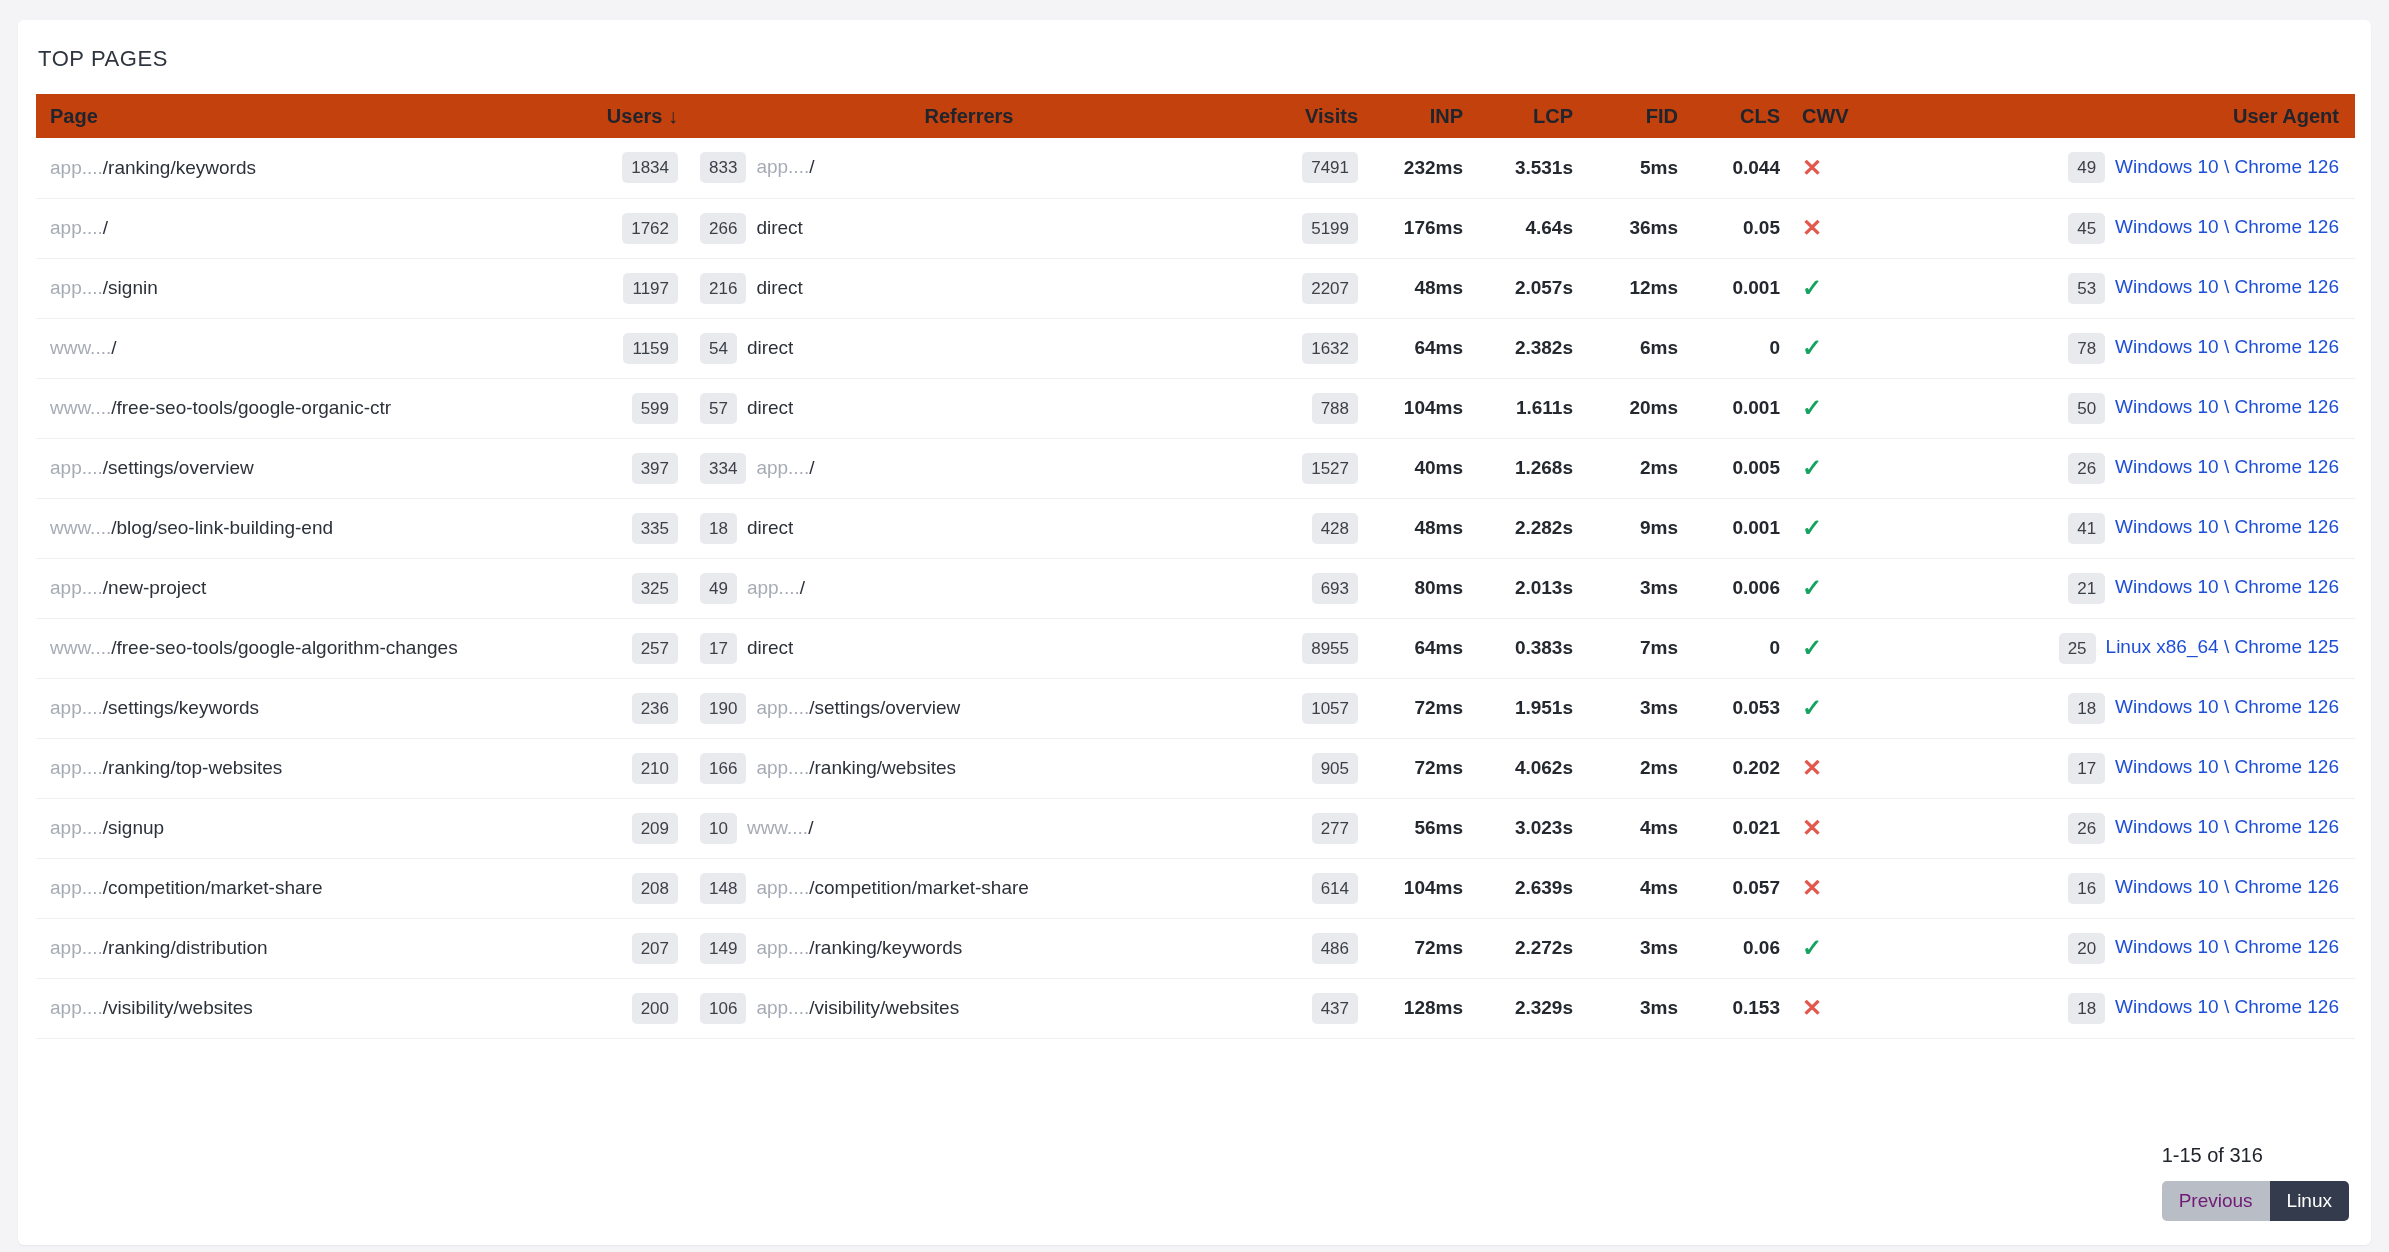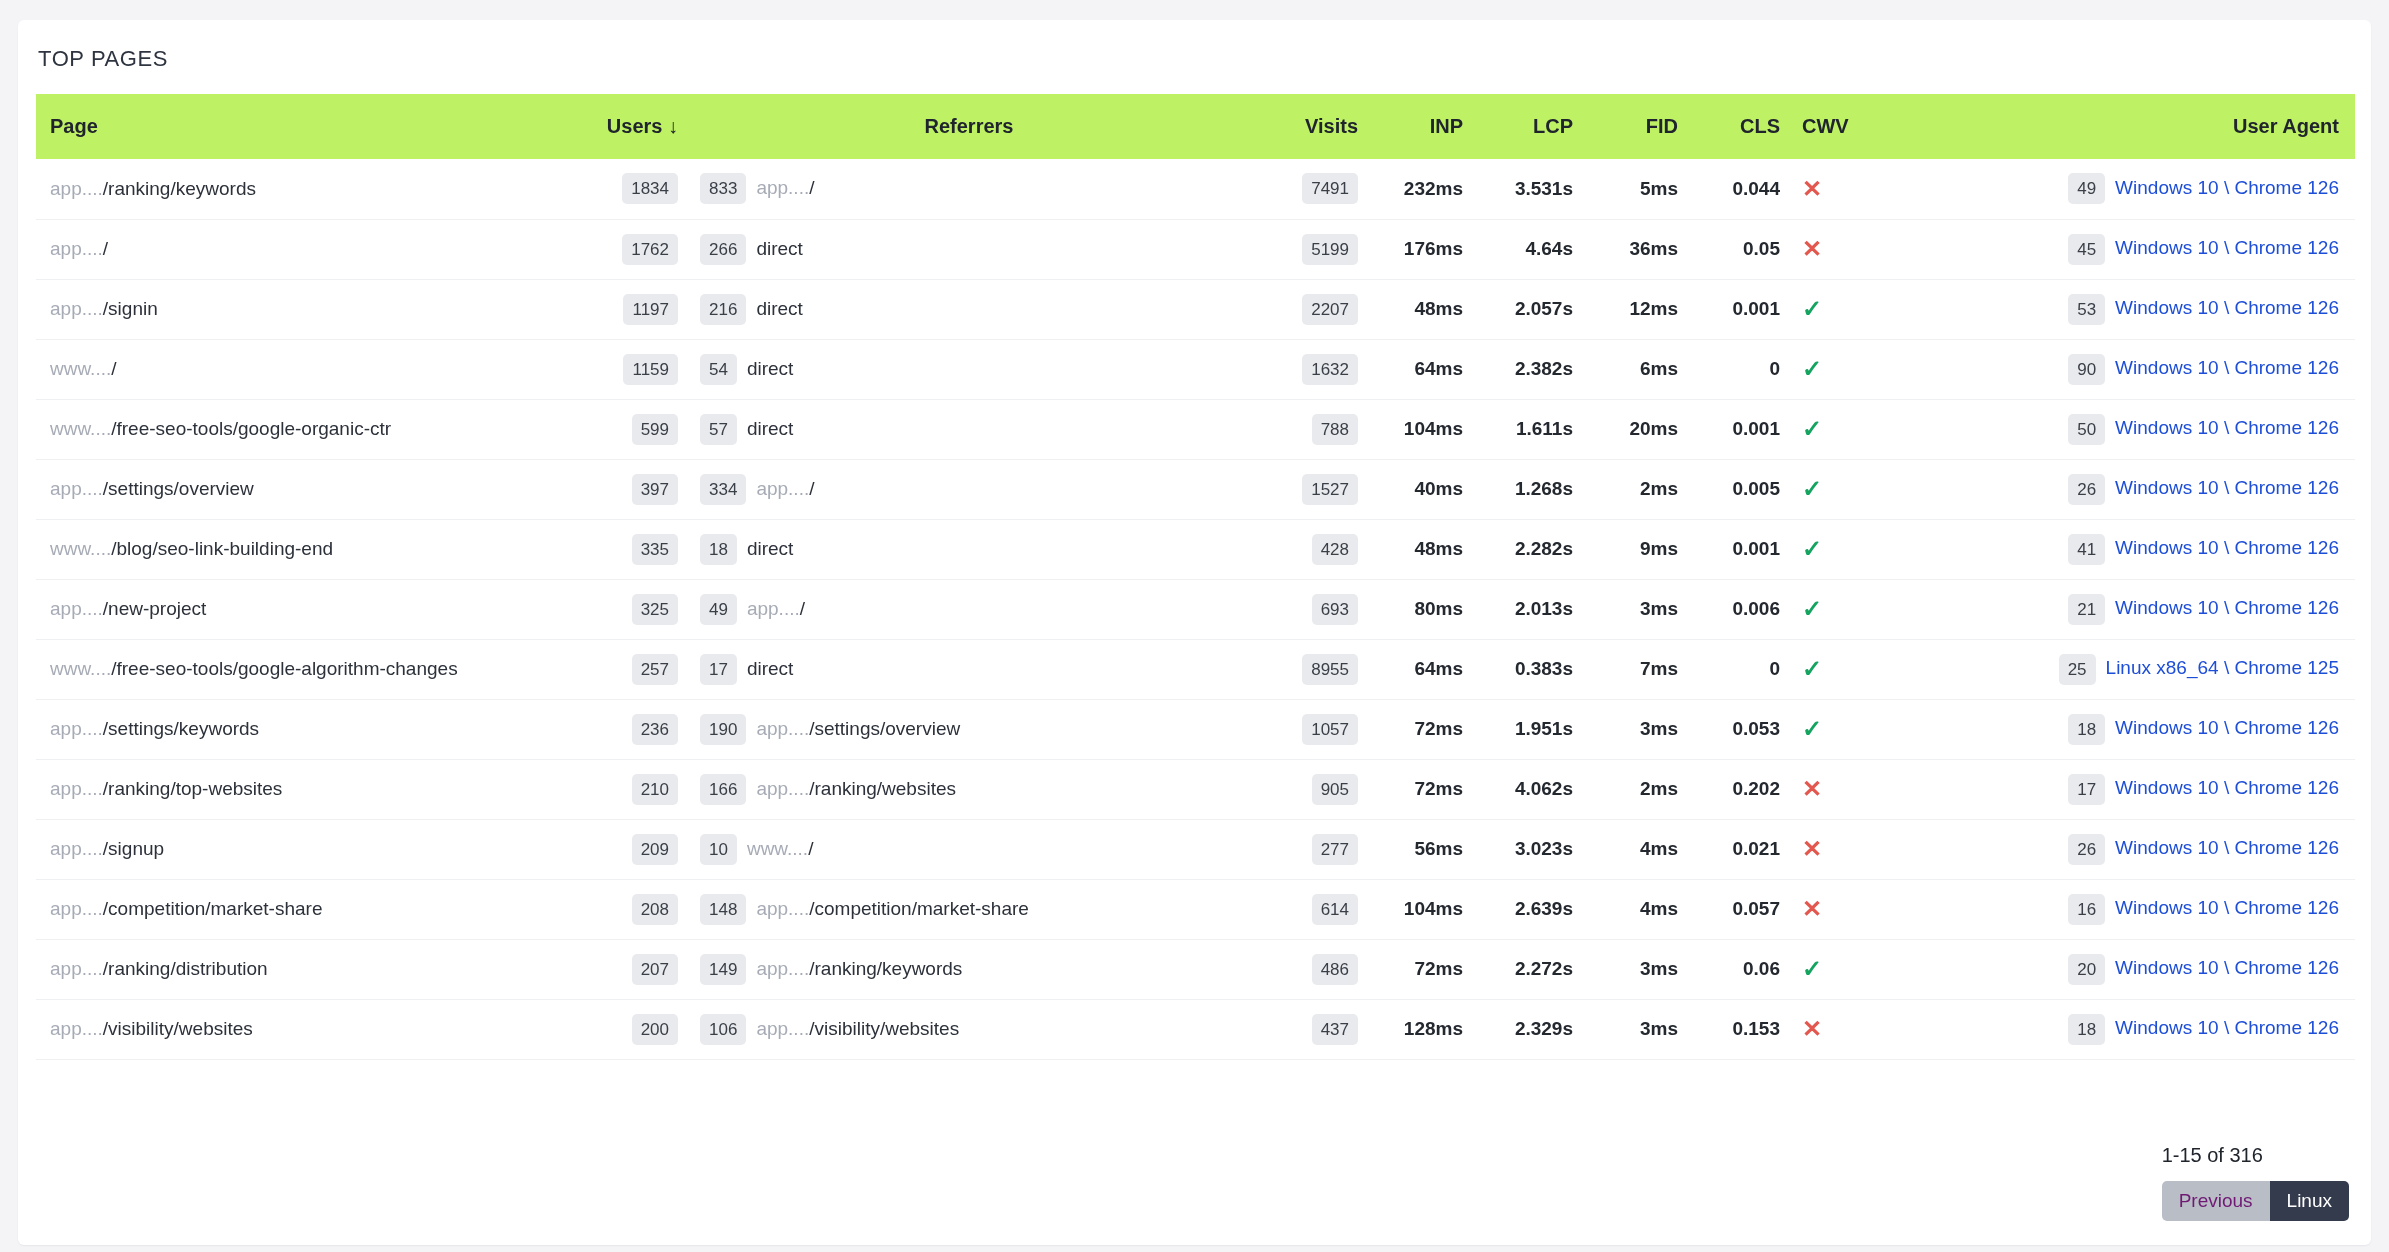--- a/index.html
+++ b/index.html
@@ -71,21 +71,21 @@
   }
   .search-btn svg { display: block; }
 
   
   table.tp {
     width: 2319px;
     margin: 22px 0 0 18px;
     border-collapse: collapse;
     table-layout: fixed;
   }
-  table.tp thead tr { background: #bef264; height: 65px; }
+  table.tp thead tr { background: #c2410c; height: 44px; }
   table.tp thead th {
     font-size: 20px;
     font-weight: bold;
     color: #20242c;
     white-space: nowrap;
   }
   .th-page      { width: 550px; text-align: left;  padding-left: 14px; }
   .th-users     { width: 92px;  text-align: right; }
   .th-referrers { width: 560px; text-align: center;  padding-left: 22px; }
   .th-visits    { width: 120px; text-align: right; }
@@ -222,21 +222,21 @@
         <tr>
           <td class="cell-page"><a class="lnk"><span class="dim">www....</span>/</a></td>
           <td class="cell-users"><span class="chip">1159</span></td>
           <td class="cell-referrers"><span class="chip chip-ref">54</span><a class="lnk">direct</a></td>
           <td class="cell-visits"><span class="chip">1632</span></td>
           <td class="cell-metric good">64ms</td>
           <td class="cell-metric good">2.382s</td>
           <td class="cell-metric good">6ms</td>
           <td class="cell-metric good">0</td>
           <td class="cell-cwv"><span class="cwv-ok">✓</span></td>
-          <td class="cell-ua"><span class="chip">90</span><span class="ua-txt">Windows 10 \ Chrome 126</span></td>
+          <td class="cell-ua"><span class="chip">78</span><span class="ua-txt">Windows 10 \ Chrome 126</span></td>
         </tr>
         <tr>
           <td class="cell-page"><a class="lnk"><span class="dim">www....</span>/free-seo-tools/google-organic-ctr</a></td>
           <td class="cell-users"><span class="chip">599</span></td>
           <td class="cell-referrers"><span class="chip chip-ref">57</span><a class="lnk">direct</a></td>
           <td class="cell-visits"><span class="chip">788</span></td>
           <td class="cell-metric good">104ms</td>
           <td class="cell-metric good">1.611s</td>
           <td class="cell-metric good">20ms</td>
           <td class="cell-metric good">0.001</td>

